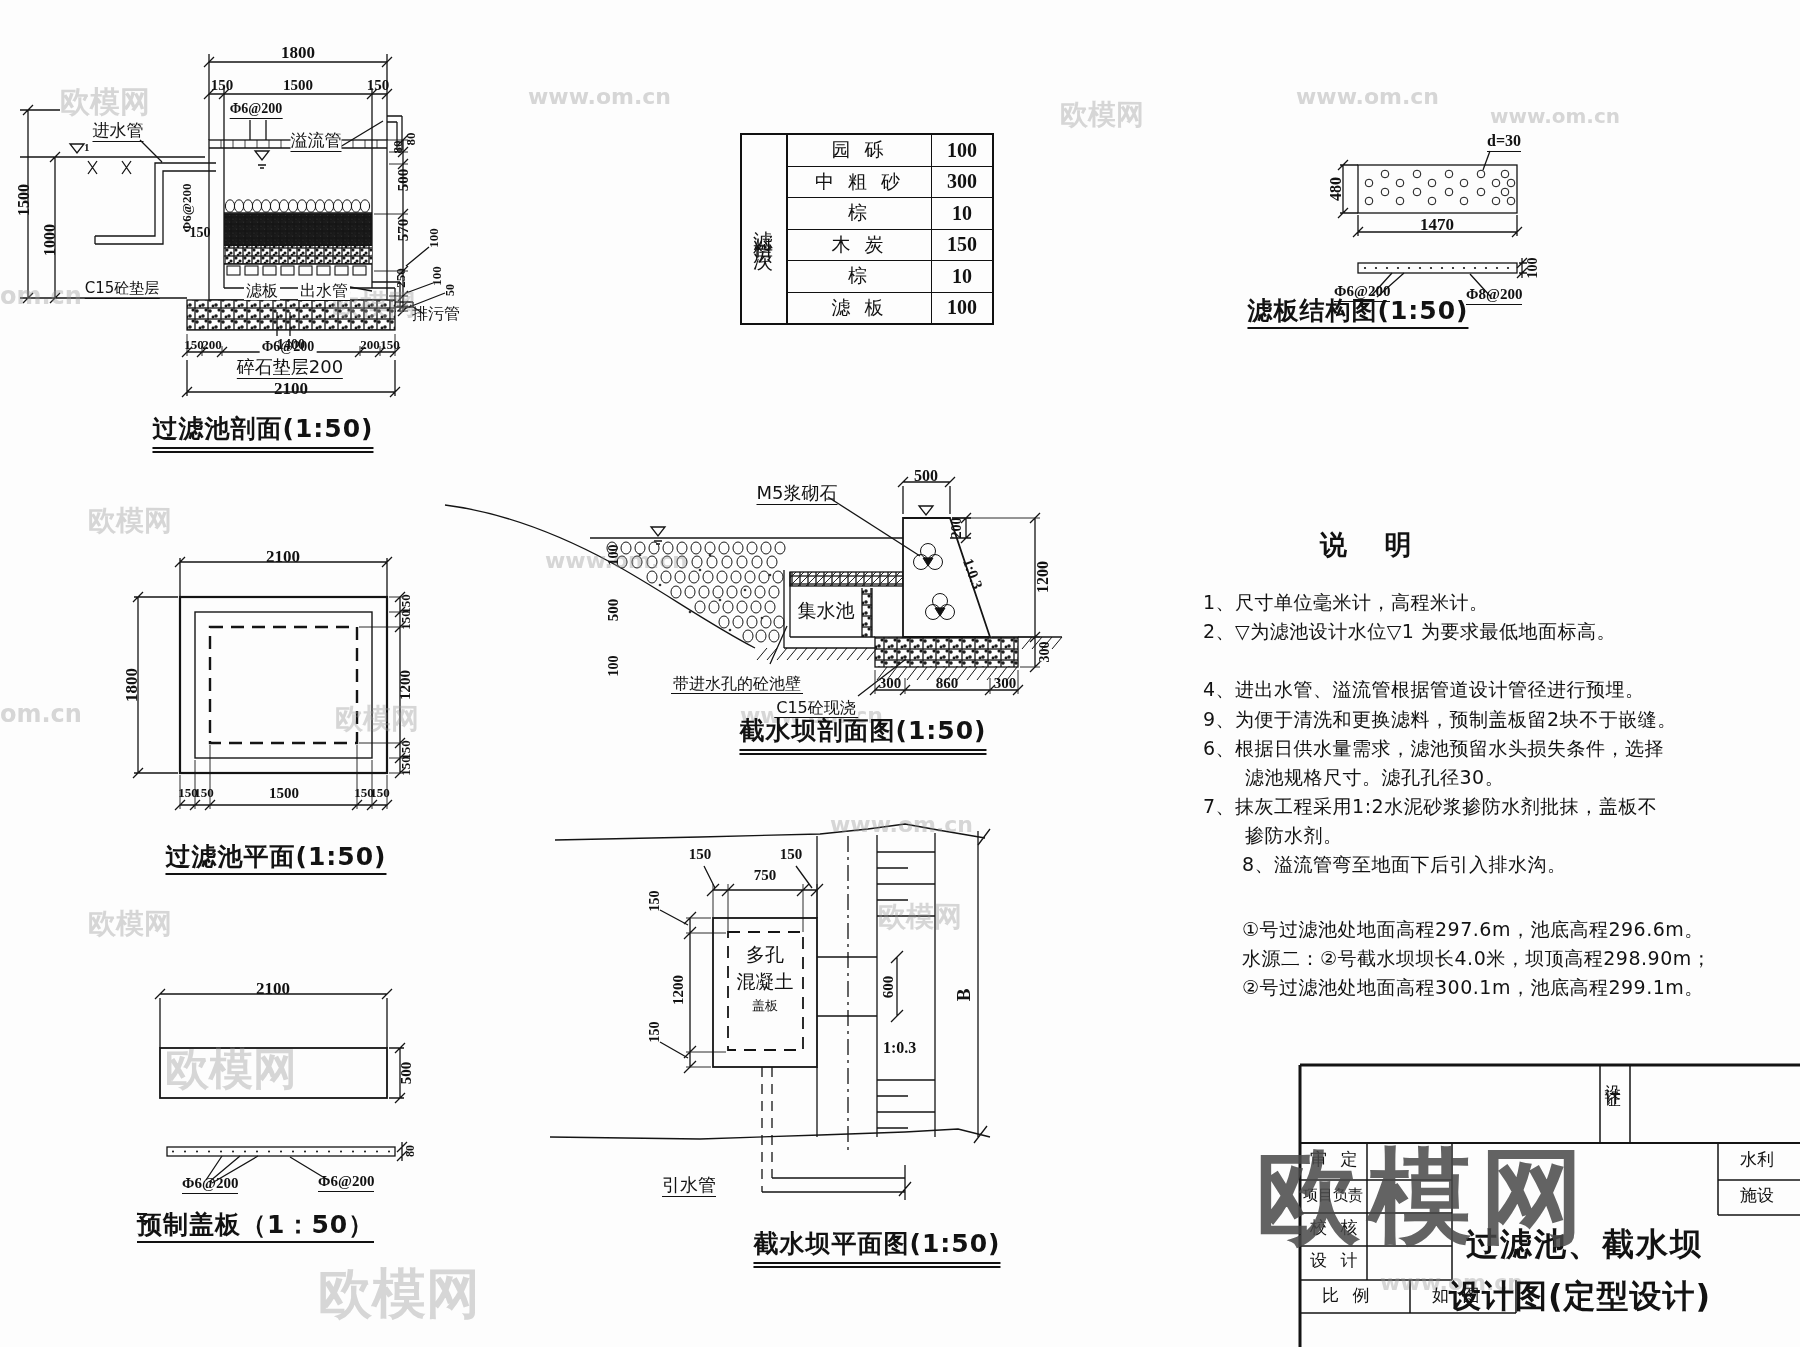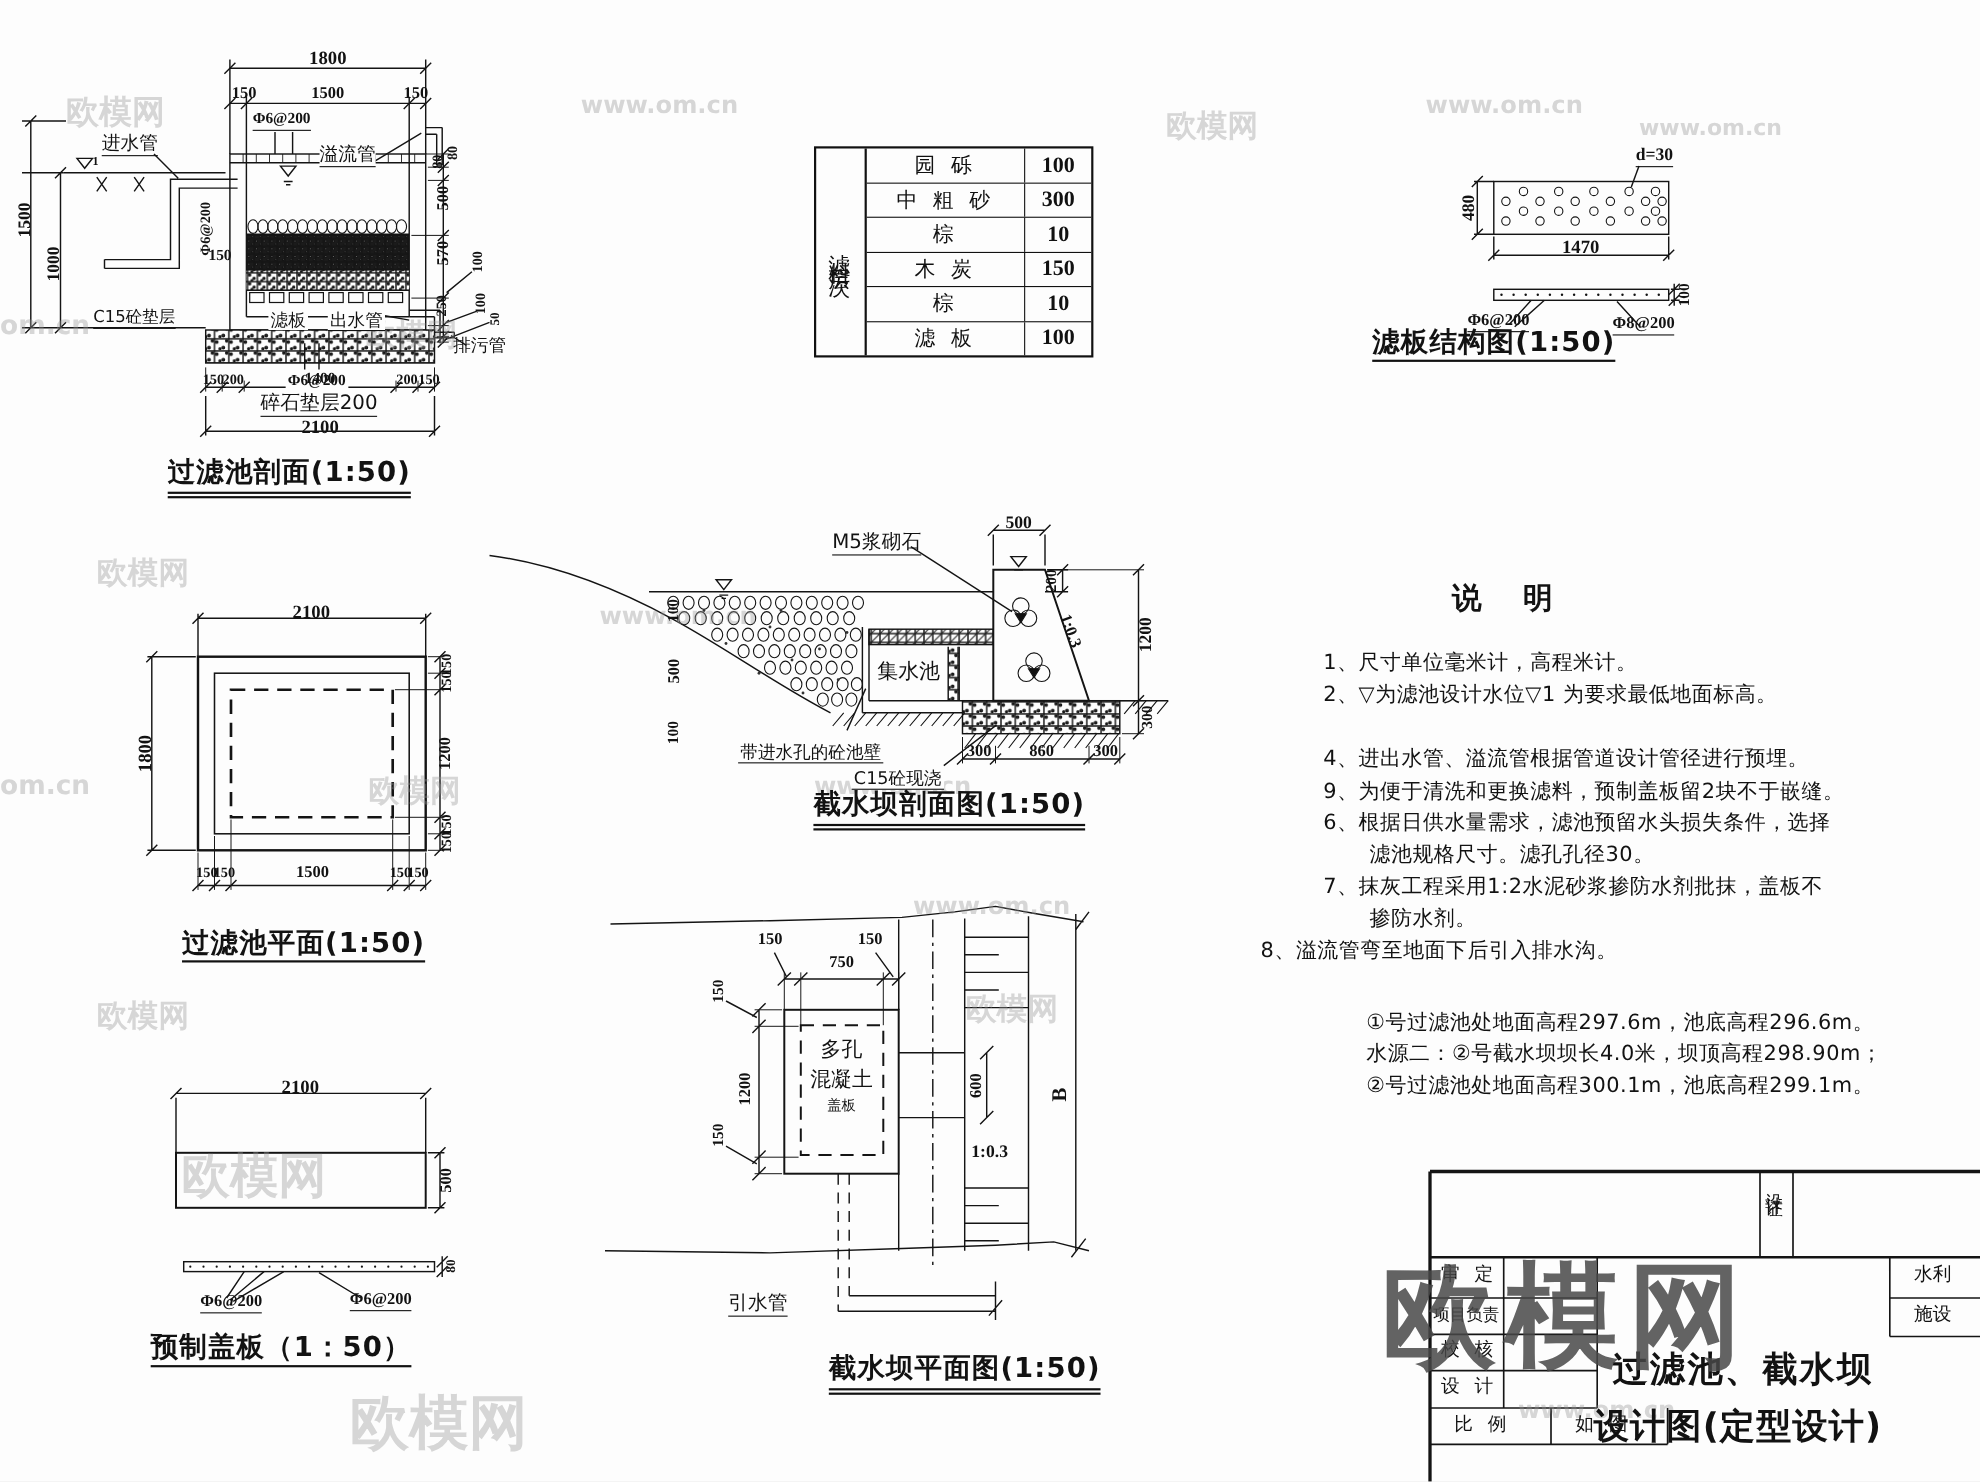--- a/index.html
+++ b/index.html
@@ -497,21 +497,21 @@
 
 <div class="lbl" style="left:1320px;top:531px;font-size:27px;font-weight:bold">说    明</div>
 <div class="lbl note" style="left:1203px;top:593px">1、尺寸单位毫米计，高程米计。</div>
 <div class="lbl note" style="left:1203px;top:622px">2、▽为滤池设计水位▽1 为要求最低地面标高。</div>
 <div class="lbl note" style="left:1203px;top:680px">4、进出水管、溢流管根据管道设计管径进行预埋。</div>
 <div class="lbl note" style="left:1203px;top:710px">9、为便于清洗和更换滤料，预制盖板留2块不于嵌缝。</div>
 <div class="lbl note" style="left:1203px;top:739px">6、根据日供水量需求，滤池预留水头损失条件，选择</div>
 <div class="lbl note" style="left:1245px;top:768px">滤池规格尺寸。滤孔孔径30。</div>
 <div class="lbl note" style="left:1203px;top:797px">7、抹灰工程采用1:2水泥砂浆掺防水剂批抹，盖板不</div>
 <div class="lbl note" style="left:1245px;top:826px">掺防水剂。</div>
-<div class="lbl note" style="left:1146px;top:855px">8、溢流管弯至地面下后引入排水沟。</div>
+<div class="lbl note" style="left:1242px;top:855px">8、溢流管弯至地面下后引入排水沟。</div>
 <div class="lbl note" style="left:1242px;top:920px">①号过滤池处地面高程297.6m，池底高程296.6m。</div>
 <div class="lbl note" style="left:1242px;top:949px">水源二：②号截水坝坝长4.0米，坝顶高程298.90m；</div>
 <div class="lbl note" style="left:1242px;top:978px">②号过滤池处地面高程300.1m，池底高程299.1m。</div>
 
 <div class="lbl vh" style="left:1604px;top:1071px;font-size:16px;letter-spacing:4px">设计证</div>
 <div class="lbl tb" style="left:1310px;top:1151px">审 定</div>
 <div class="lbl" style="left:1303px;top:1188px;font-size:15px">项目负责</div>
 <div class="lbl tb" style="left:1310px;top:1219px">校 核</div>
 <div class="lbl tb" style="left:1310px;top:1252px">设 计</div>
 <div class="lbl tb" style="left:1322px;top:1287px">比 例</div>

